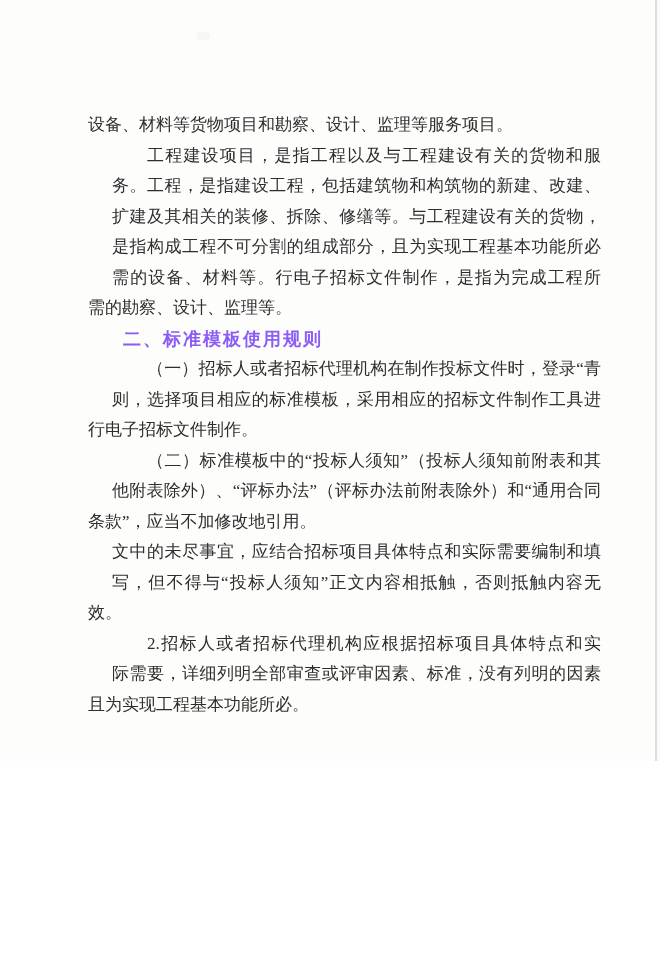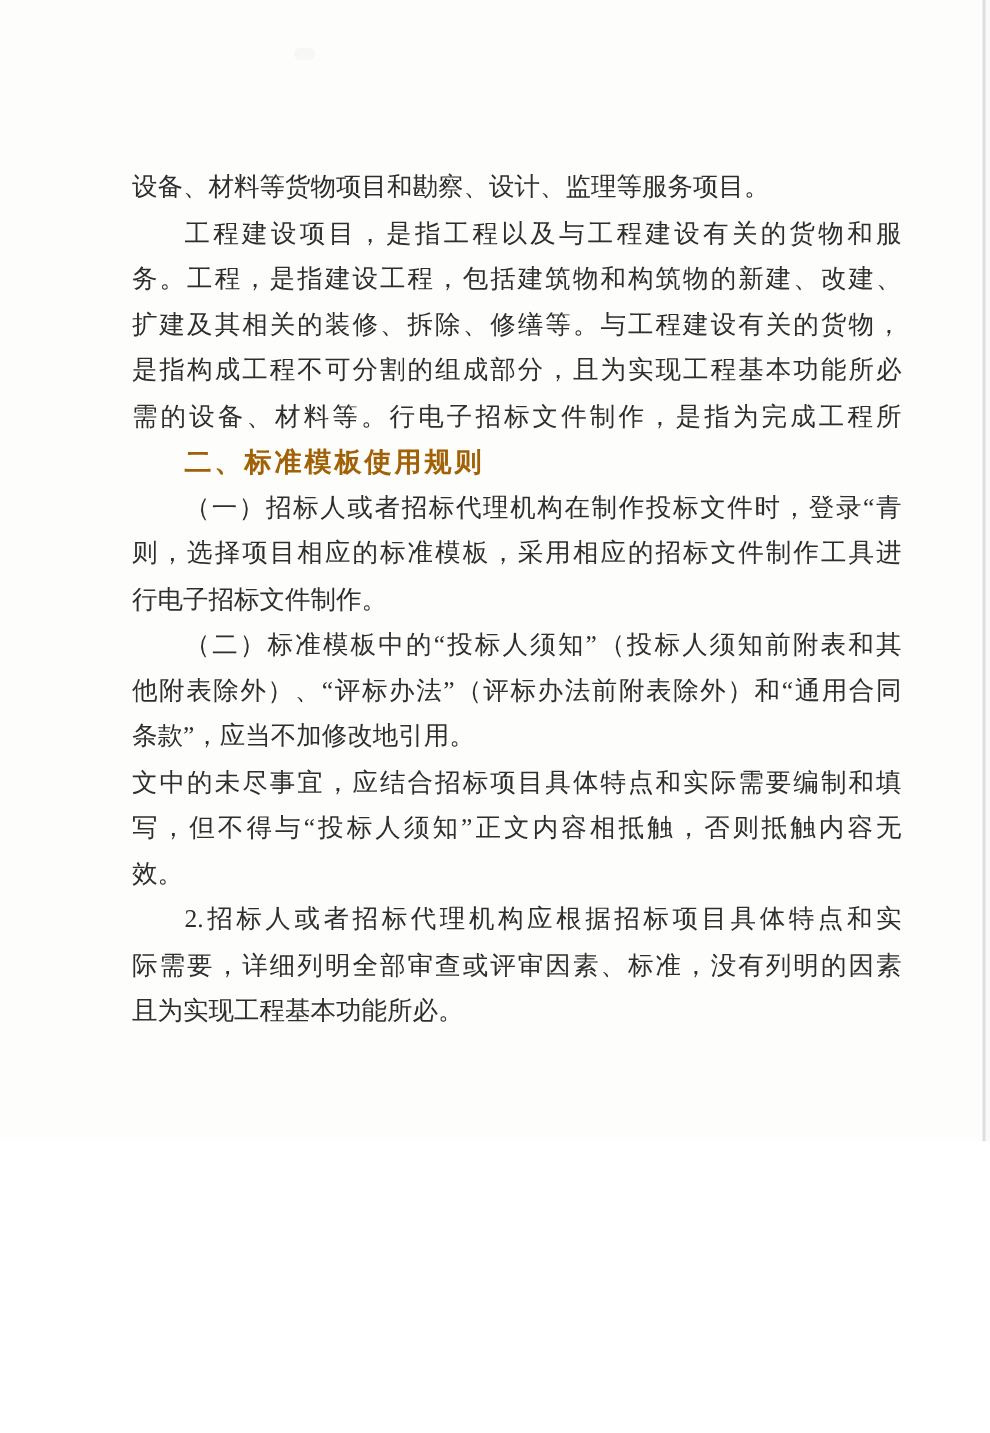--- a/index.html
+++ b/index.html
@@ -26,30 +26,31 @@
     line-height: 30.5px;
     font-size: 17px;
     color: #2e2e2e;
     text-align: justify;
     text-align-last: left;
     white-space: pre;
     white-space: normal;
   }
   .line.full {
     text-align-last: justify;
+    margin-left: 24px;
   }
   .line.indent {
     text-indent: 35px;
   }
   .line.heading {
     font-family: "Liberation Sans", "DejaVu Sans", sans-serif;
     font-weight: 700;
     font-size: 18px;
     letter-spacing: 2px;
-    color: #a16207;
+    color: #8b5cf6;
   }
   .page-number {
     position: absolute;
     left: 102px;
     top: 834px;
     font-size: 16px;
     letter-spacing: 2px;
     color: #3a3a3a;
     font-family: "Liberation Serif", "DejaVu Serif", serif;
   }
@@ -101,20 +102,21 @@
 <div class="page">
   <div class="scan-smudge"></div>
 
   <div class="text-body" id="text-body">
       <div class="line">设备、材料等货物项目和勘察、设计、监理等服务项目。</div>
       <div class="line full indent">工程建设项目，是指工程以及与工程建设有关的货物和服</div>
       <div class="line full">务。工程，是指建设工程，包括建筑物和构筑物的新建、改建、</div>
       <div class="line full">扩建及其相关的装修、拆除、修缮等。与工程建设有关的货物，</div>
       <div class="line full">是指构成工程不可分割的组成部分，且为实现工程基本功能所必</div>
       <div class="line full">需的设备、材料等。行电子招标文件制作，是指为完成工程所</div>
+      <div class="line">需的勘察、设计、监理等。</div>
       <div class="line indent heading">二、标准模板使用规则</div>
       <div class="line full indent">（一）招标人或者招标代理机构在制作投标文件时，登录“青</div>
       <div class="line full">则，选择项目相应的标准模板，采用相应的招标文件制作工具进</div>
       <div class="line">行电子招标文件制作。</div>
       <div class="line full indent">（二）标准模板中的“投标人须知”（投标人须知前附表和其</div>
       <div class="line full">他附表除外）、“评标办法”（评标办法前附表除外）和“通用合同</div>
       <div class="line">条款”，应当不加修改地引用。</div>
       <div class="line full">文中的未尽事宜，应结合招标项目具体特点和实际需要编制和填</div>
       <div class="line full">写，但不得与“投标人须知”正文内容相抵触，否则抵触内容无</div>
       <div class="line">效。</div>

